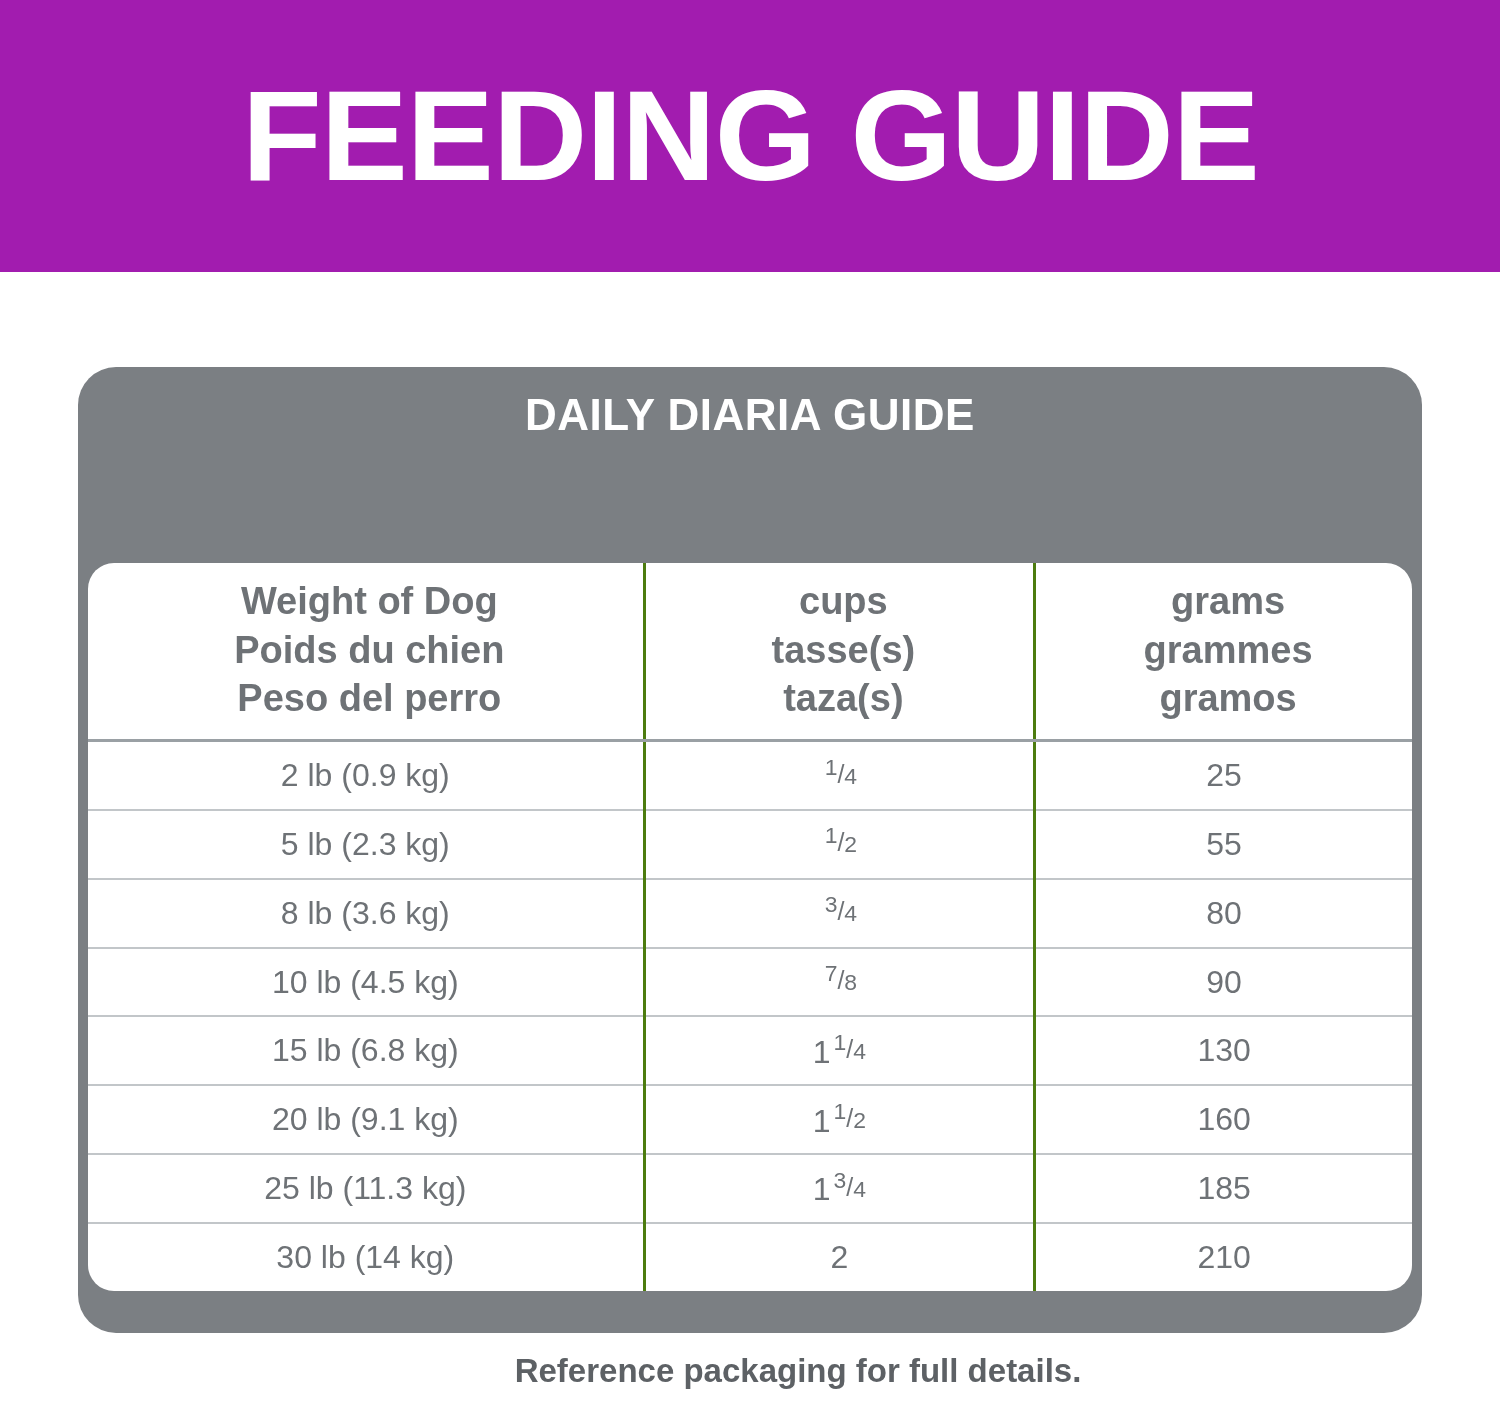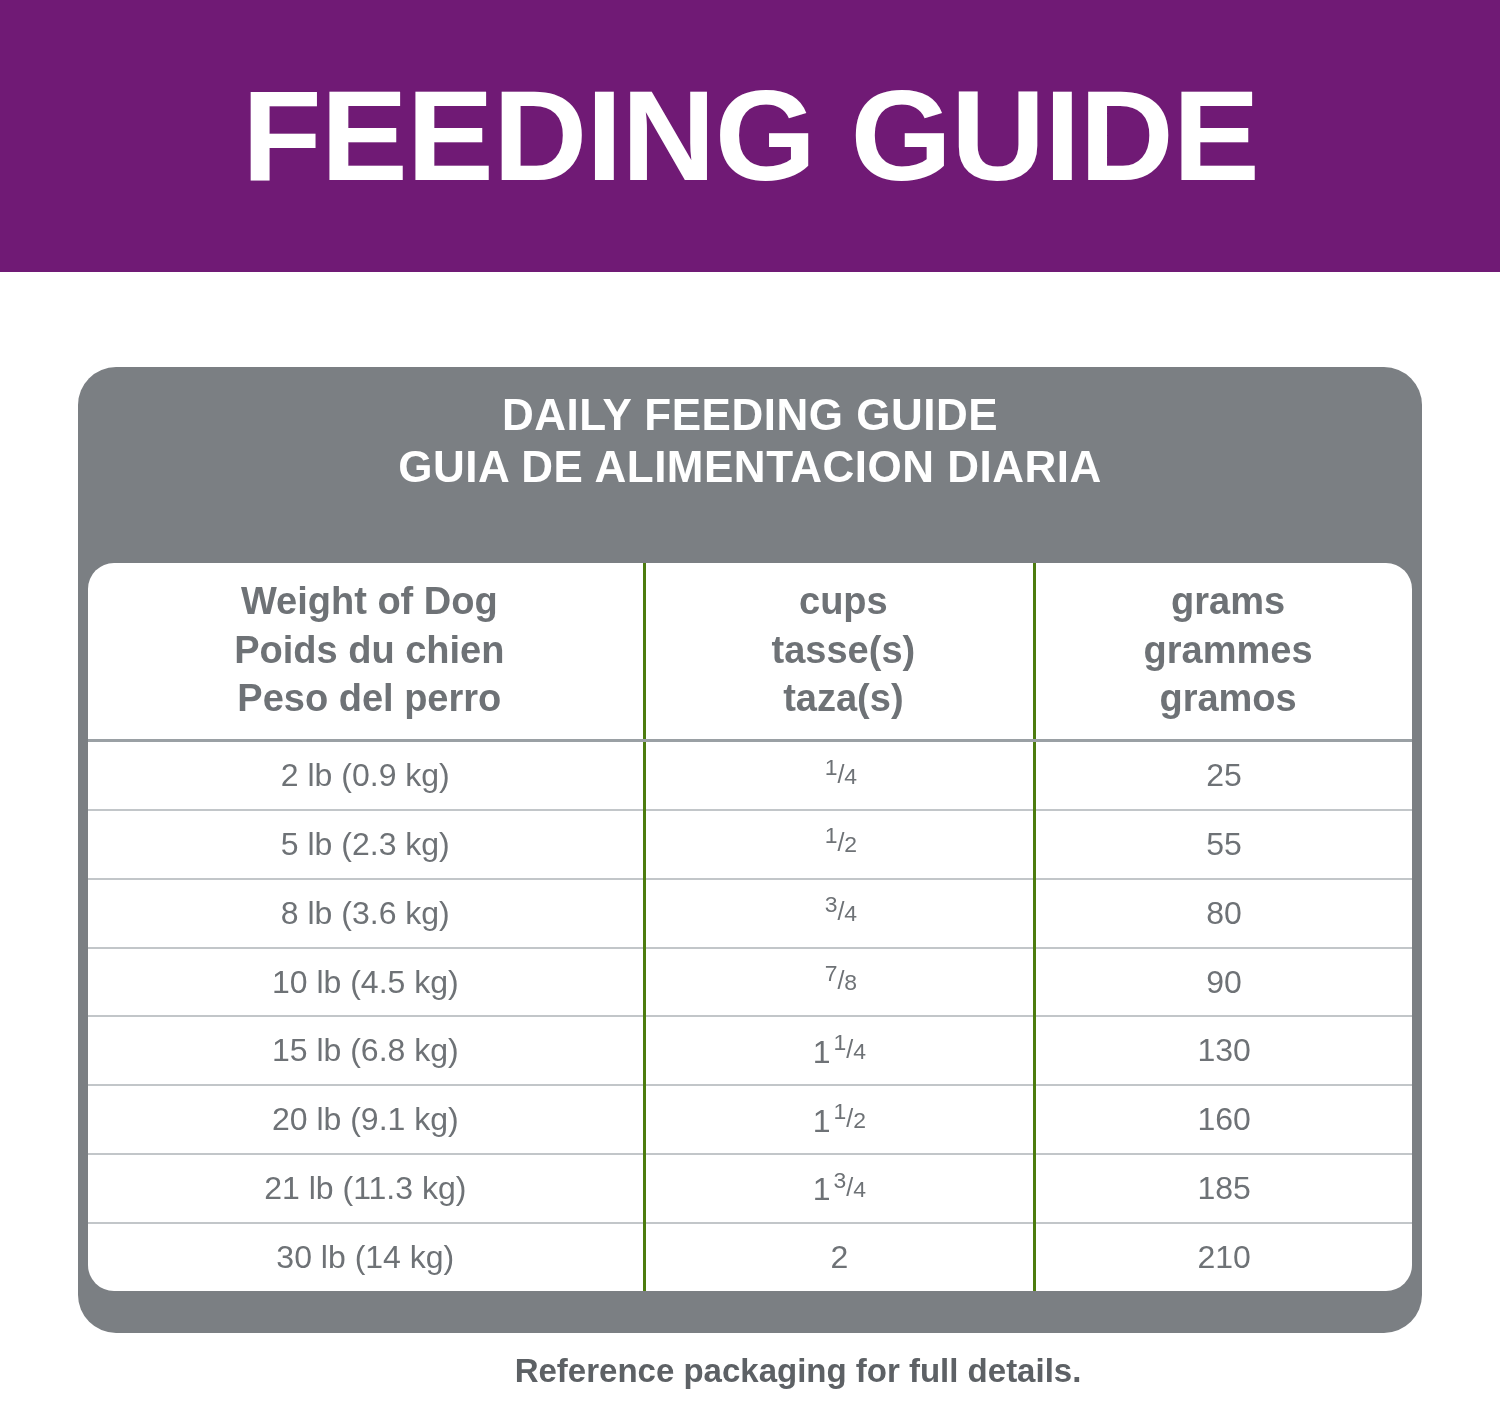--- a/index.html
+++ b/index.html
@@ -15,21 +15,21 @@
     overflow: hidden;
   }
 
   
   .banner {
     position: absolute;
     left: 0;
     top: 0;
     width: 1500px;
     height: 272px;
-    background: #701a75;
+    background: #a21caf;
     display: flex;
     align-items: center;
     justify-content: center;
   }
   .banner-title {
     color: #ffffff;
     font-family: "Liberation Sans", sans-serif;
     font-weight: bold;
     font-size: 128px;
     letter-spacing: -1px;
@@ -146,22 +146,21 @@
 </head>
 <body>
 
 <div class="banner">
   <div class="banner-title">FEEDING GUIDE</div>
 </div>
 
 <div class="card">
 
   <div class="card-heading">
-    <div class="heading-1">DAILY FEEDING GUIDE</div>
-    <div class="heading-3">GUIA DE ALIMENTACION DIARIA</div>
+    <div class="heading-1">DAILY DIARIA GUIDE</div>
   </div>
 
   <div class="table-wrap">
     <table class="feeding">
       <colgroup>
         <col class="c1">
           <col class="c2">
           <col class="c3">
       </colgroup>
       <thead>
@@ -215,21 +214,21 @@
           <td class="sep">130</td>
         </tr>
 
         <tr>
           <td>20 lb (9.1 kg)</td>
           <td class="sep"><span class="whole">1</span><span class="frac"><span class="num">1</span>/<span class="den">2</span></span><span></span></td>
           <td class="sep">160</td>
         </tr>
 
         <tr>
-          <td>21 lb (11.3 kg)</td>
+          <td>25 lb (11.3 kg)</td>
           <td class="sep"><span class="whole">1</span><span class="frac"><span class="num">3</span>/<span class="den">4</span></span><span></span></td>
           <td class="sep">185</td>
         </tr>
 
         <tr>
           <td>30 lb (14 kg)</td>
           <td class="sep"><span>2</span></td>
           <td class="sep">210</td>
         </tr>
       </tbody>

